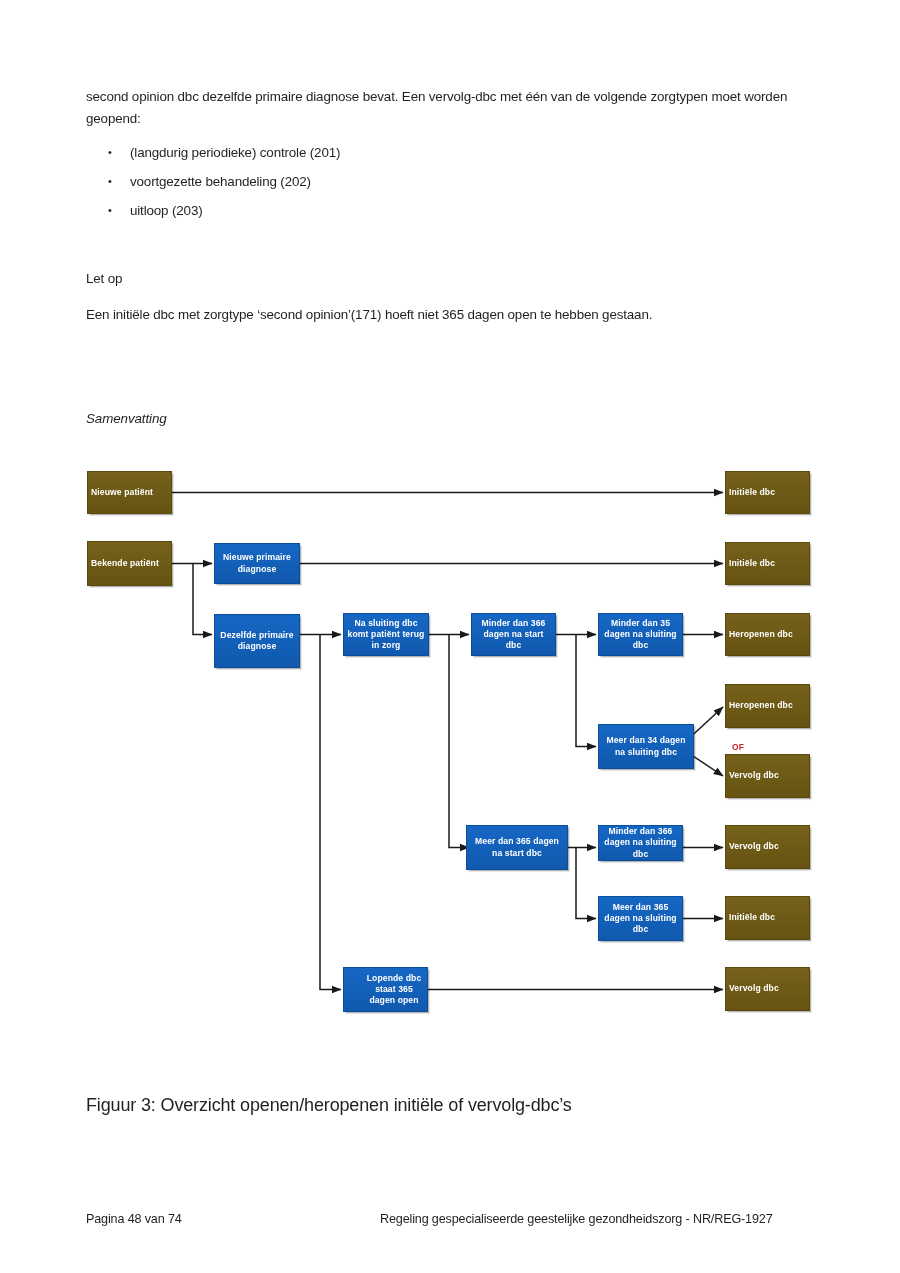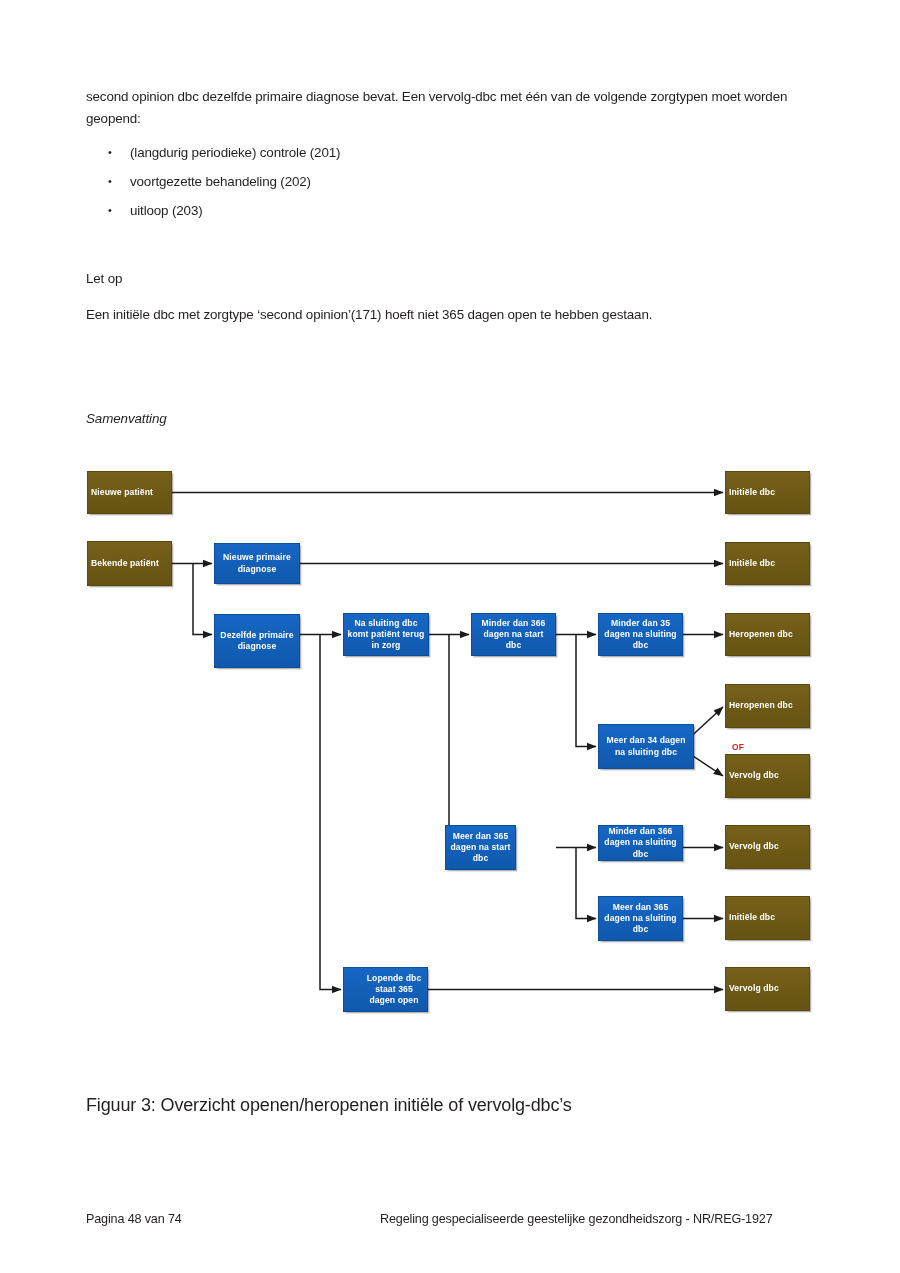--- a/index.html
+++ b/index.html
@@ -256,21 +256,21 @@
       </div>
     <div class="dbox brown" style="left: 725px; top: 684px; width: 85px; height: 44px;">
         <span>Heropenen dbc</span>
       </div>
     <div class="dbox blue" style="left: 598px; top: 724px; width: 96px; height: 45px;">
         <span>Meer dan 34 dagen na sluiting dbc</span>
       </div>
     <div class="dbox brown" style="left: 725px; top: 754px; width: 85px; height: 44px;">
         <span>Vervolg dbc</span>
       </div>
-    <div class="dbox blue" style="left: 445px; top: 825px; width: 71px; height: 45px;">
+    <div class="dbox blue" style="left: 466px; top: 825px; width: 102px; height: 45px;">
         <span>Meer dan 365 dagen na start dbc</span>
       </div>
     <div class="dbox blue" style="left: 598px; top: 825px; width: 85px; height: 36px;">
         <span>Minder dan 366 dagen na sluiting dbc</span>
       </div>
     <div class="dbox brown" style="left: 725px; top: 825px; width: 85px; height: 44px;">
         <span>Vervolg dbc</span>
       </div>
     <div class="dbox blue" style="left: 598px; top: 896px; width: 85px; height: 45px;">
         <span>Meer dan 365 dagen na sluiting dbc</span>

